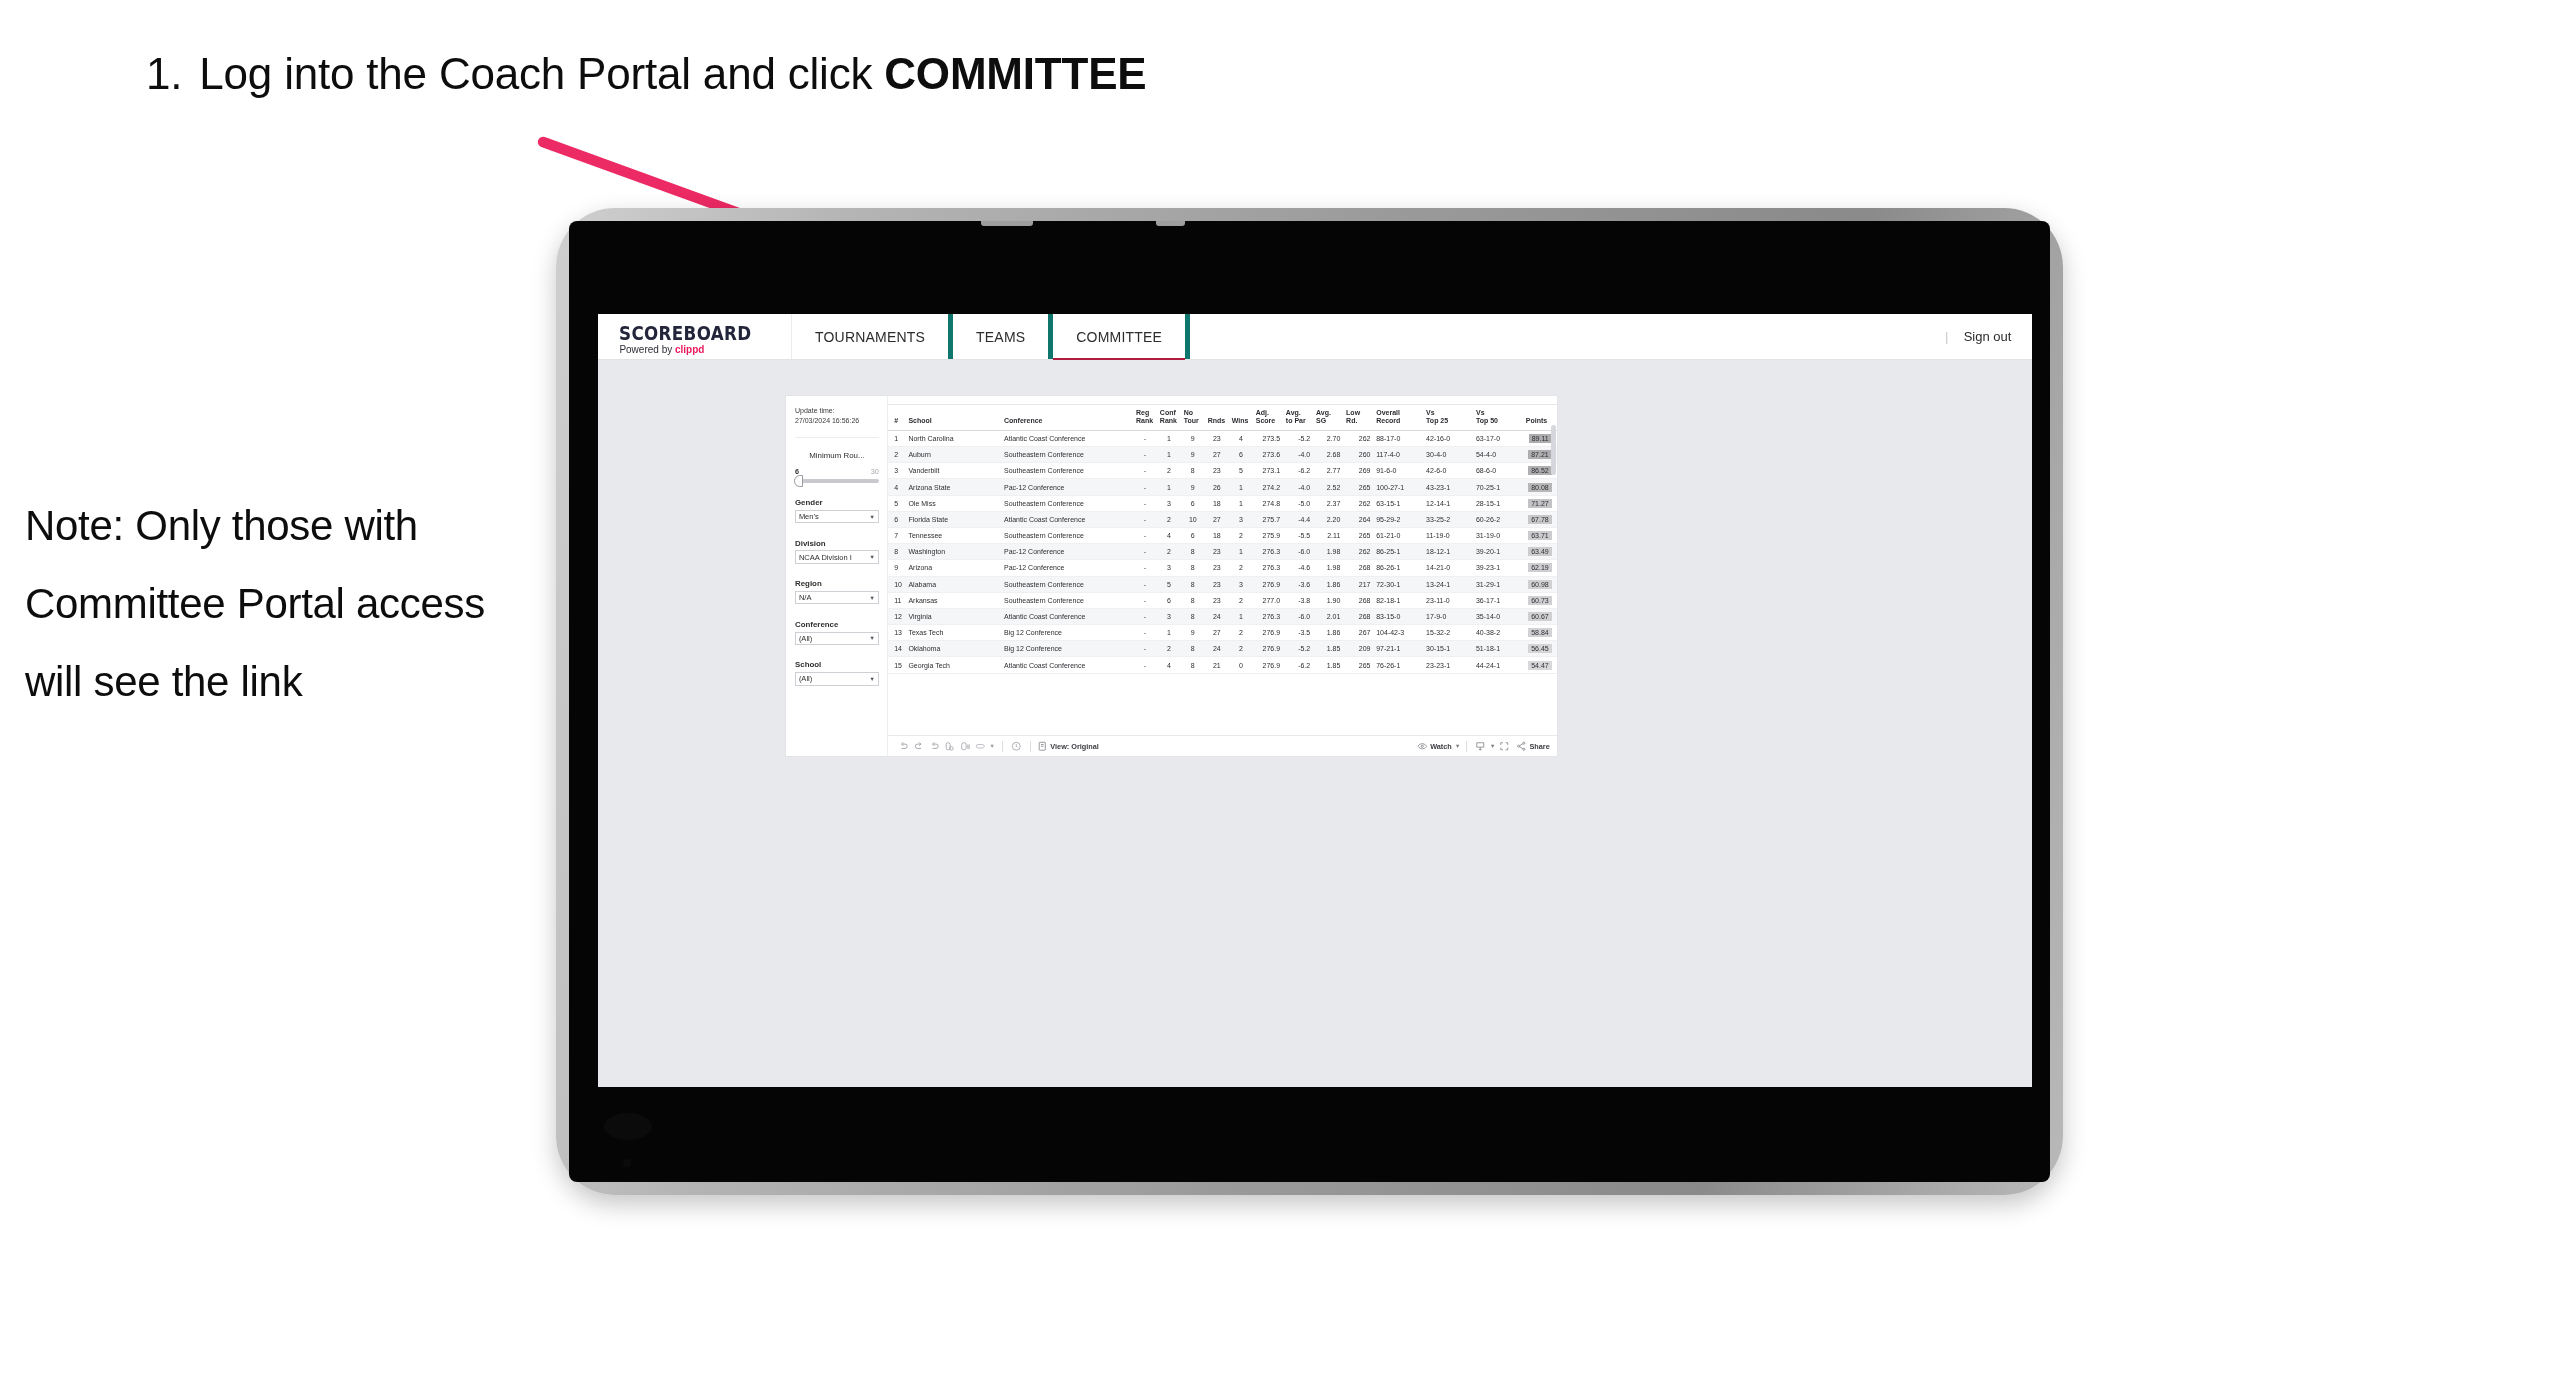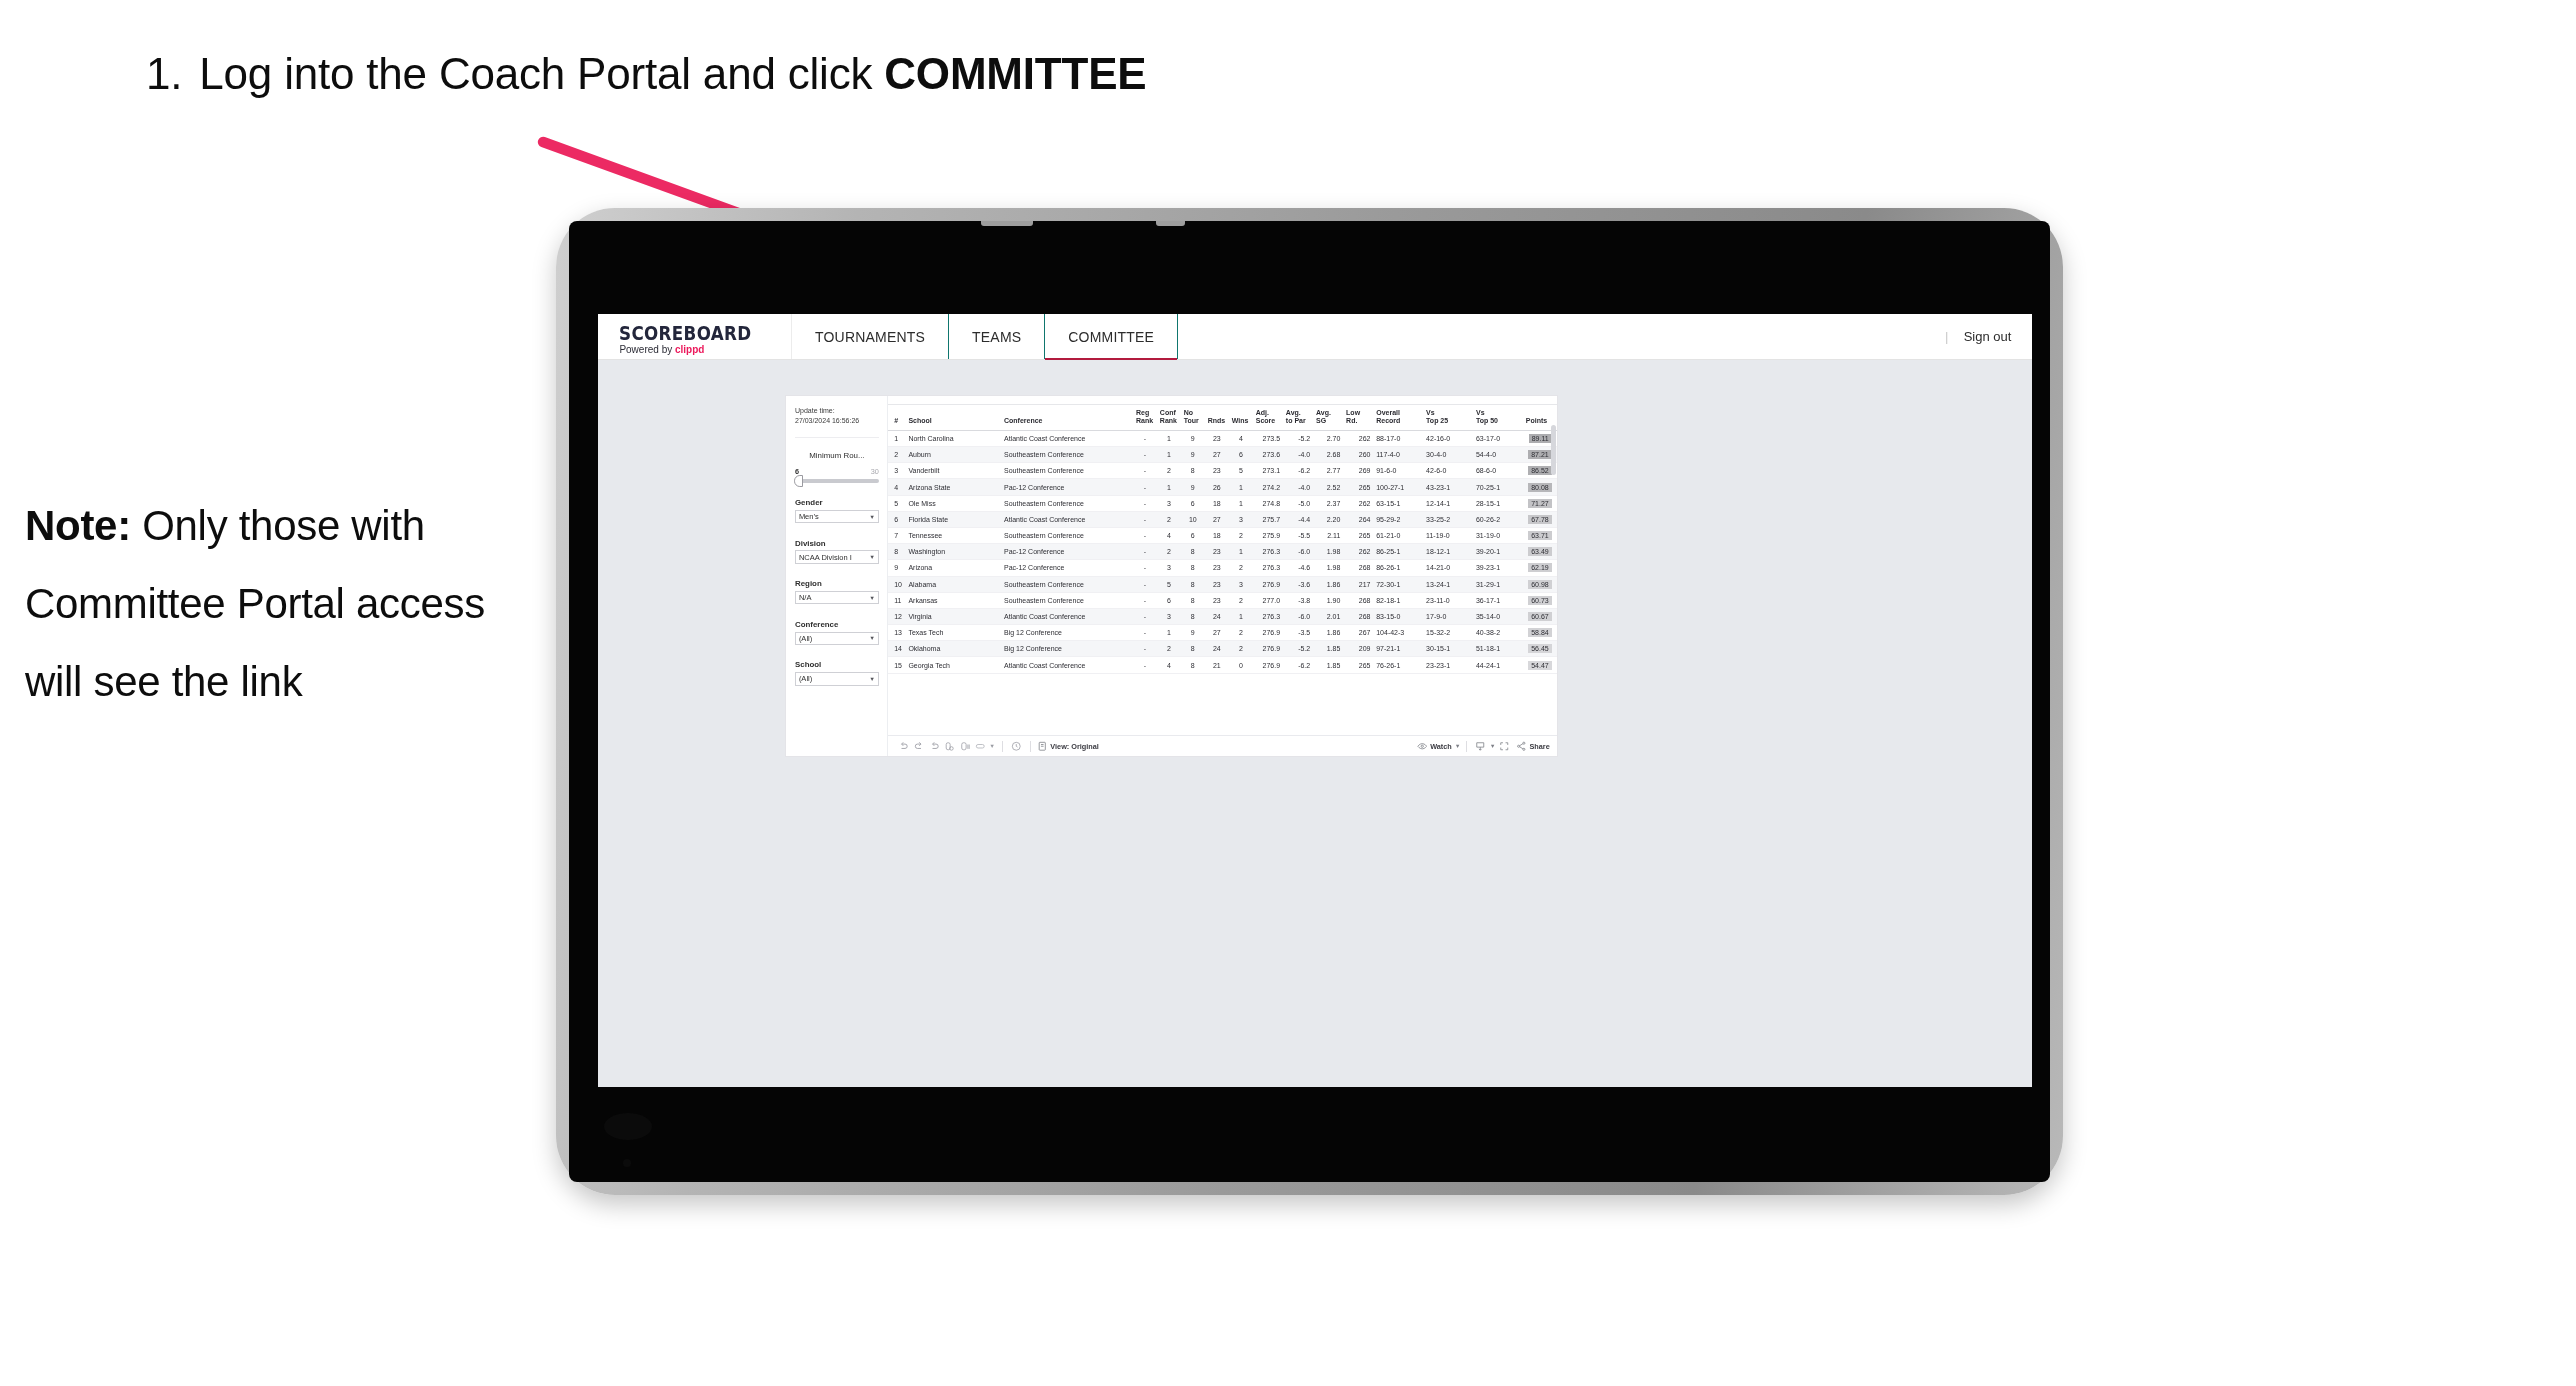--- a/index.html
+++ b/index.html
@@ -30,21 +30,21 @@
   
   .note-block {
     position: absolute;
     left: 25px; top: 487px;
     width: 499px;
     font-size: 42px;
     line-height: 78px;
     color: #0d0d0d;
     letter-spacing: -0.3px;
   }
-  .note-block b { font-weight: bold; }
+  .note-block b { font-weight: normal; }
 
   
   .arrow-svg {
     position: absolute;
     left: 499px; top: 115px;
     width: 556px; height: 240px;
     pointer-events: none;
   }
 
   
@@ -111,21 +111,21 @@
     font-size: 10px; color: #2b2b35; line-height: 12.5px; margin-top: 1px;
   }
   .logo-sub .brand { color: #ec1a5c; font-weight: bold; }
   .topnav-items { display: flex; align-items: stretch; }
   .topnav-item {
     display: flex; align-items: center;
     padding: 0 23px;
     font-size: 14px;
     color: #2c2c2c;
     letter-spacing: 0.2px;
-    border-right: 1px solid #0f766e;
+    border-right: 5px solid #0f766e;
     cursor: pointer;
     position: relative;
     white-space: nowrap;
   }
   .topnav-item.active::after {
     content: "";
     position: absolute; left: 0; right: 0; bottom: -1px;
     height: 2.9px; background: #b21a3e;
   }
   .topnav-right {

